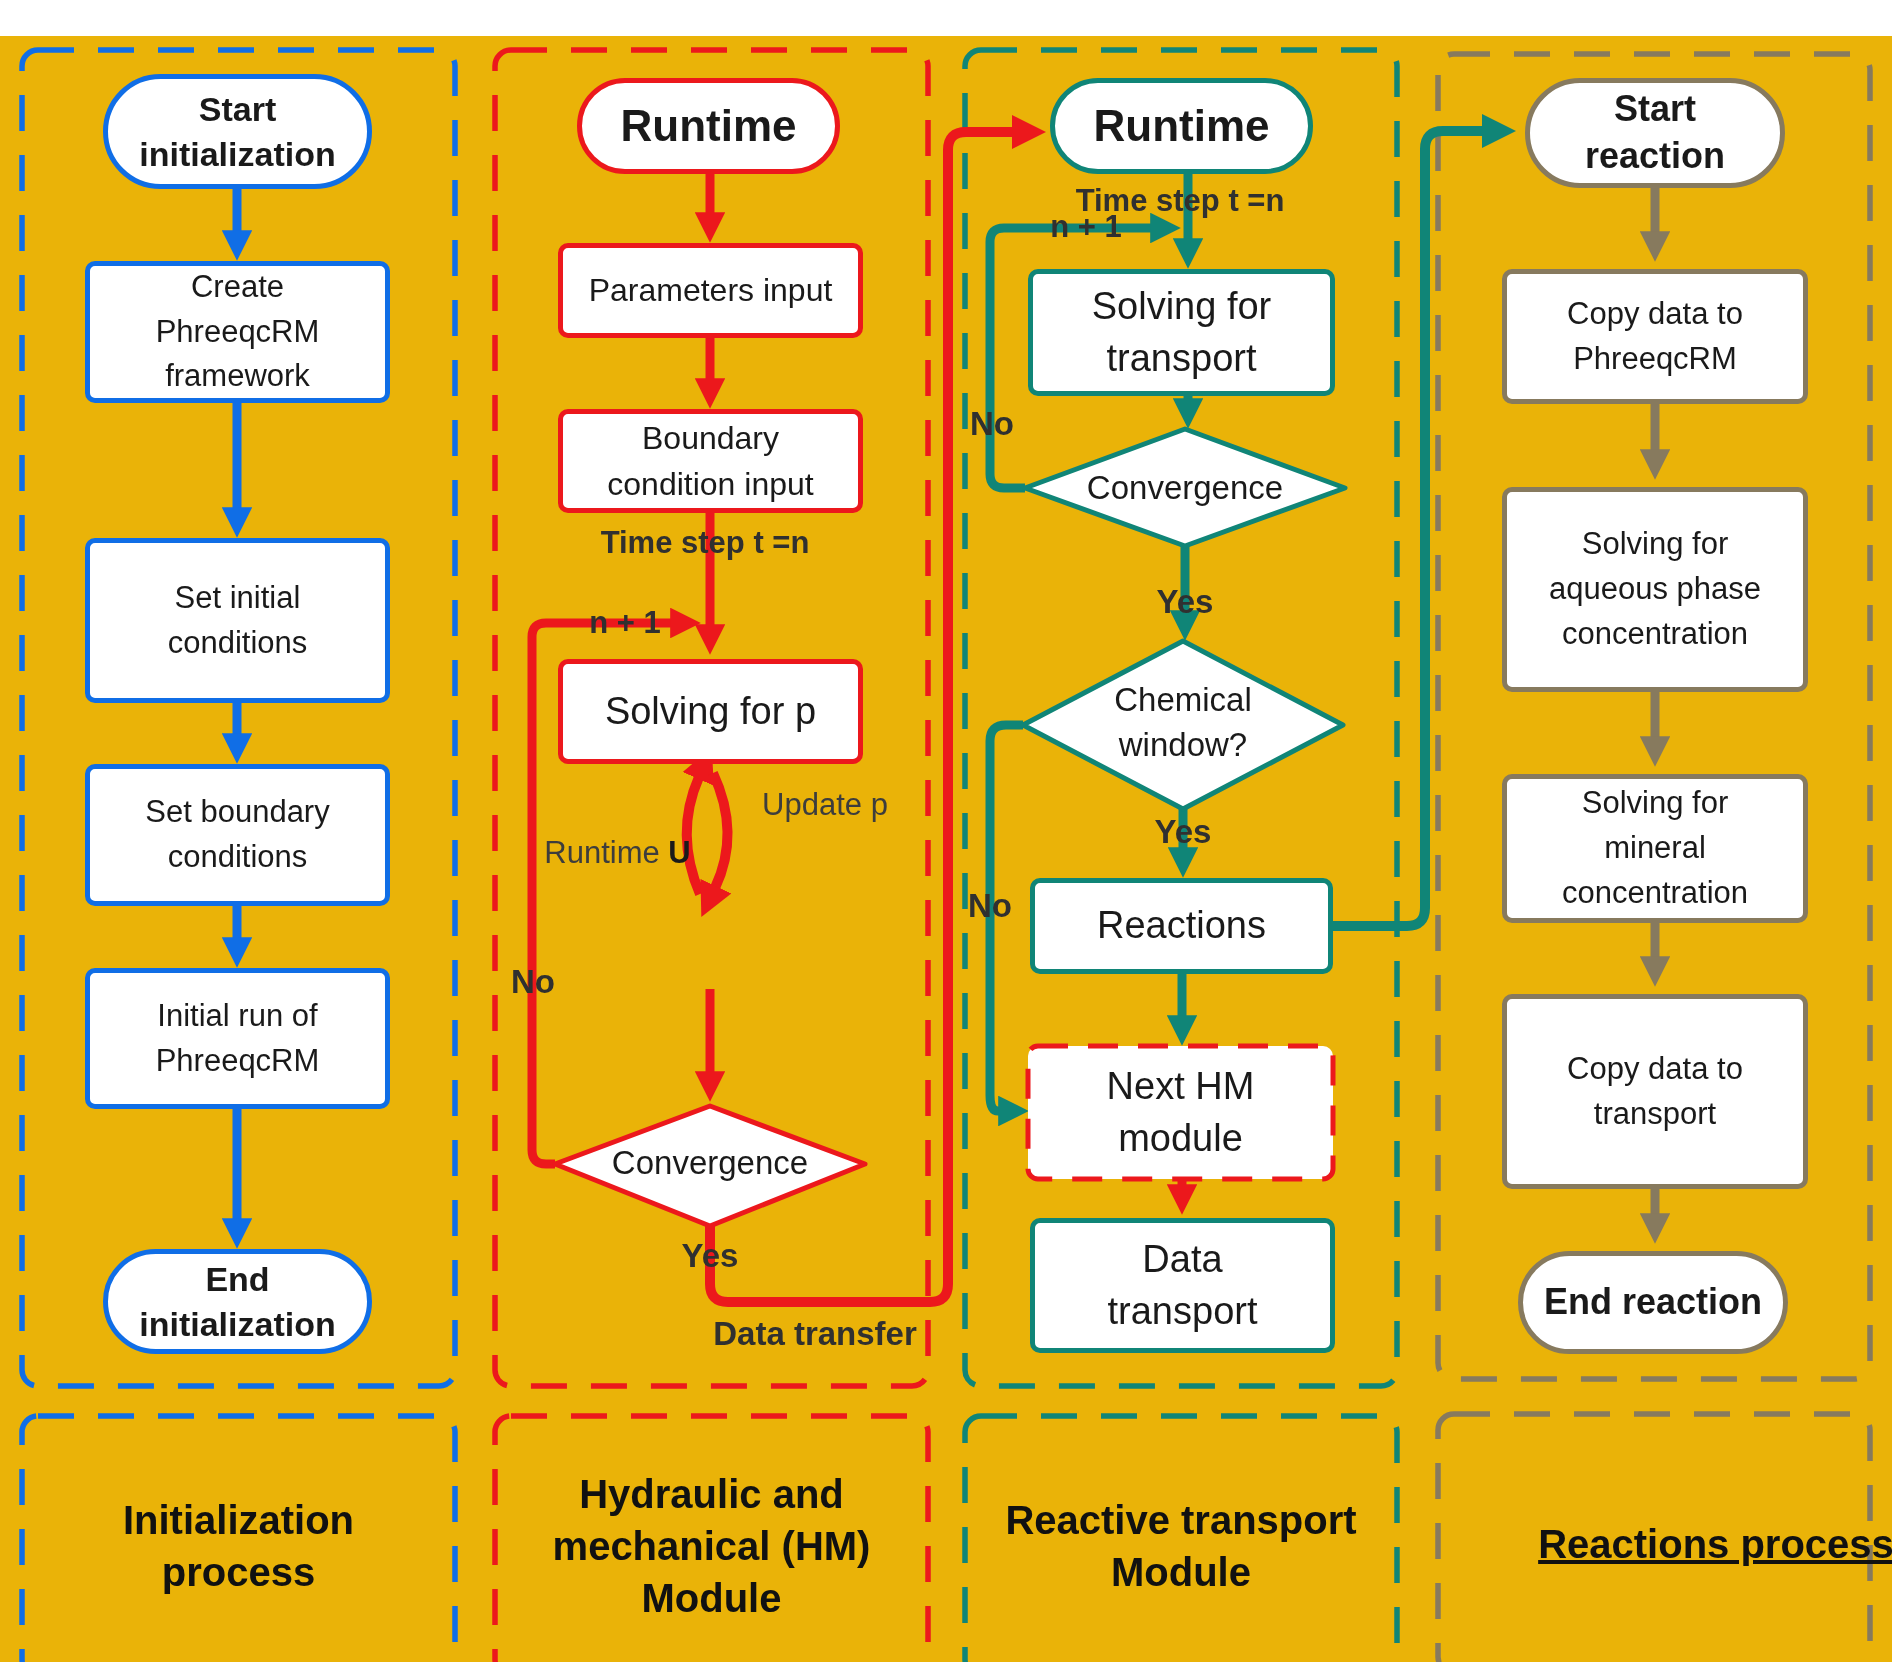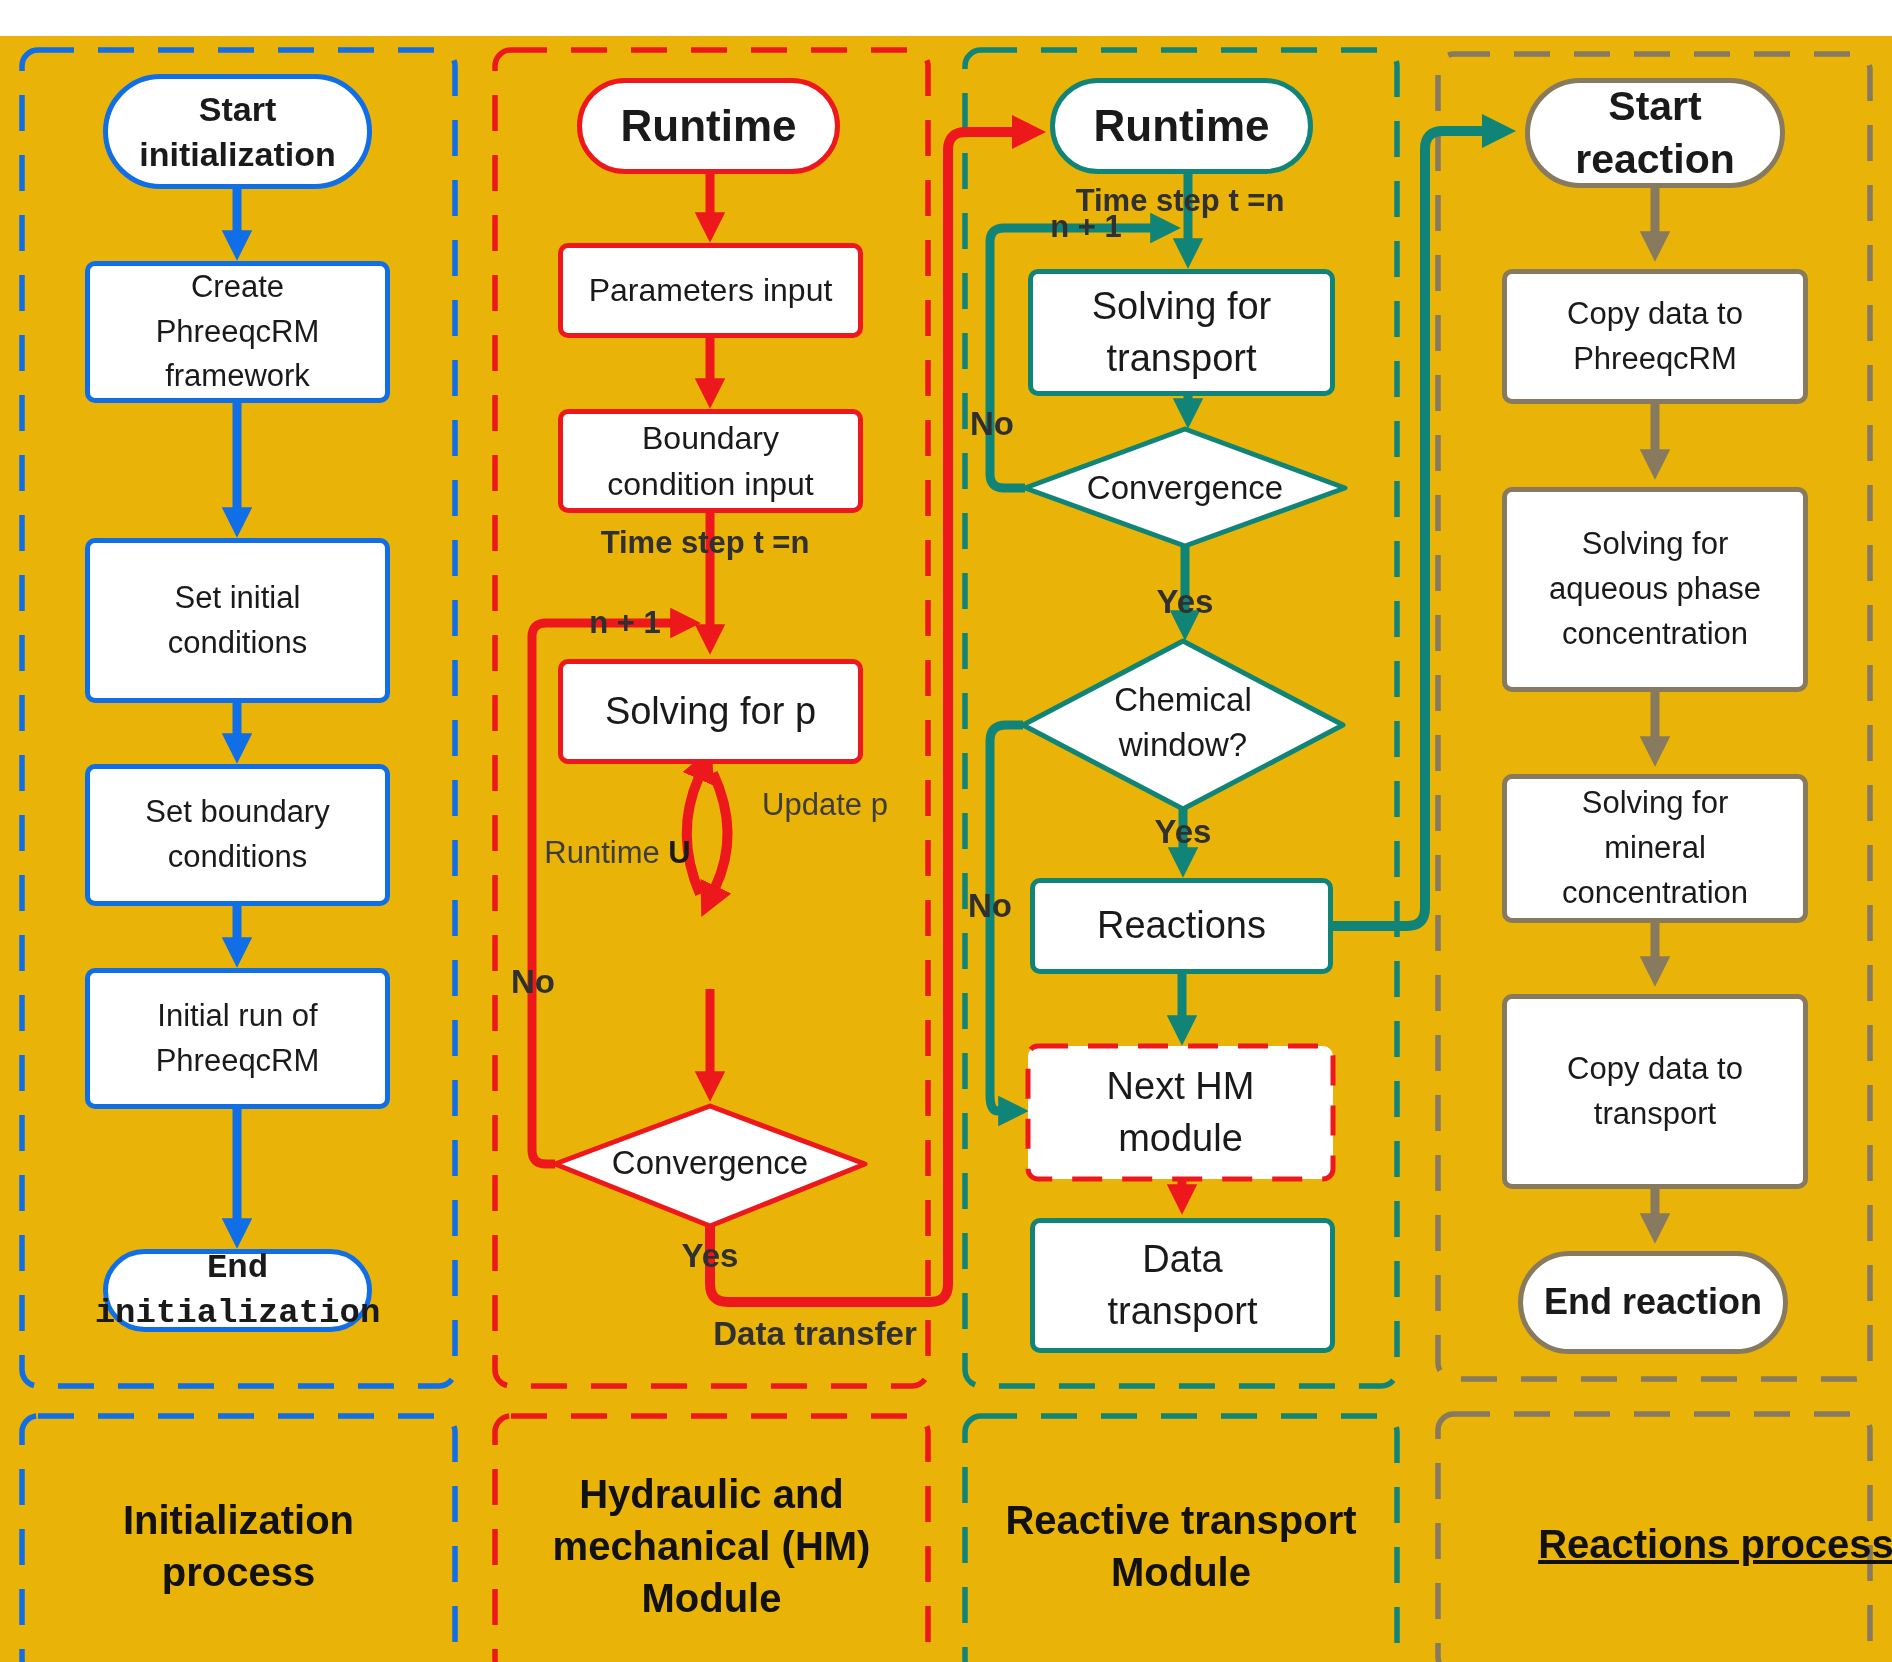--- a/index.html
+++ b/index.html
@@ -114,21 +114,21 @@
     <polygon points="1183,605 1343,689 1183,773 1023,689" fill="#ffffff" stroke="#108577" stroke-width="5" stroke-linejoin="round"></polygon>
 
     <rect x="1028" y="1010" width="305" height="133" rx="10" fill="#ffffff" stroke="#ec181c" stroke-width="5" stroke-dasharray="30 20"></rect>
   </svg>
 
   <div class="node pill b-blue pill-title" style="left:103px;top:38px;width:269px;height:115px;padding:0 20px;">Start initialization</div>
   <div class="node rect b-blue f31" style="left:85px;top:225px;width:305px;height:142px;padding:0 28px;">Create PhreeqcRM framework</div>
   <div class="node rect b-blue f31" style="left:85px;top:502px;width:305px;height:165px;padding:0 40px;">Set initial conditions</div>
   <div class="node rect b-blue f31" style="left:85px;top:728px;width:305px;height:142px;padding:0 30px;">Set boundary conditions</div>
   <div class="node rect b-blue f31" style="left:85px;top:932px;width:305px;height:141px;padding:0 30px;">Initial run of PhreeqcRM</div>
-  <div class="node pill b-blue pill-title" style="left:103px;top:1213px;width:269px;height:83px;padding:0 24px;font-family:Liberation Mono, monospace;">End initialization</div>
+  <div class="node pill b-blue pill-title" style="left:103px;top:1213px;width:269px;height:105px;padding:0 24px;">End initialization</div>
 
   <div class="node pill b-red runtime-title" style="left:577px;top:42px;width:263px;height:96px;">Runtime</div>
   <div class="node rect b-red f32" style="left:558px;top:207px;width:305px;height:95px;padding:0 4px;">Parameters input</div>
   <div class="node rect b-red f32" style="left:558px;top:373px;width:305px;height:104px;padding:0 18px;">Boundary condition input</div>
   <div class="node rect b-red f38" style="left:558px;top:623px;width:305px;height:105px;padding:0 22px;text-align:center;">Solving for p</div>
   <div class="diamond-text" style="left:565px;top:1105px;width:290px;">Convergence</div>
 
   <div class="edge-label" style="left:530px;top:490px;width:350px;">Time step t =n</div>
   <div class="edge-label" style="left:565px;top:570px;width:120px;">n + 1</div>
   <div class="edge-label plain" style="left:735px;top:752px;width:180px;">Update p</div>
@@ -147,21 +147,21 @@
   <div class="node f38" style="left:1033px;top:1015px;width:295px;height:123px;border:none;background:transparent;padding:0 40px;">Next HM module</div>
   <div class="node rect b-teal f38" style="left:1030px;top:1182px;width:305px;height:135px;padding:0 55px;">Data transport</div>
 
   <div class="edge-label" style="left:1005px;top:148px;width:350px;">Time step t =n</div>
   <div class="edge-label" style="left:1026px;top:174px;width:120px;">n + 1</div>
   <div class="edge-label" style="left:952px;top:370px;width:80px;font-size:33px;">No</div>
   <div class="edge-label" style="left:1140px;top:548px;width:90px;font-size:33px;">Yes</div>
   <div class="edge-label" style="left:1138px;top:778px;width:90px;font-size:33px;">Yes</div>
   <div class="edge-label" style="left:950px;top:852px;width:80px;font-size:33px;">No</div>
 
-  <div class="node pill b-brown" style="left:1525px;top:42px;width:260px;height:110px;font-weight:bold;font-size:41px;line-height:1.3;padding:14px 30px;">Start reaction</div>
+  <div class="node pill b-brown" style="left:1525px;top:42px;width:260px;height:110px;font-weight:bold;font-size:36px;line-height:1.3;padding:14px 30px;">Start reaction</div>
   <div class="node rect b-brown f31" style="left:1502px;top:233px;width:306px;height:135px;padding:0 40px;">Copy data to PhreeqcRM</div>
   <div class="node rect b-brown f31" style="left:1502px;top:451px;width:306px;height:205px;padding:0 20px;">Solving for aqueous phase concentration</div>
   <div class="node rect b-brown f31" style="left:1502px;top:738px;width:306px;height:149px;padding:0 20px;">Solving for mineral concentration</div>
   <div class="node rect b-brown f31" style="left:1502px;top:958px;width:306px;height:195px;padding:0 50px;">Copy data to transport</div>
   <div class="node pill b-brown" style="left:1518px;top:1215px;width:270px;height:103px;font-weight:bold;font-size:36px;">End reaction</div>
 
   <div class="zone-label" style="left:22px;top:1380px;width:433px;height:260px;">
     <span style="width:300px;">Initialization process</span>
   </div>
   <div class="zone-label" style="left:495px;top:1380px;width:433px;height:260px;">

